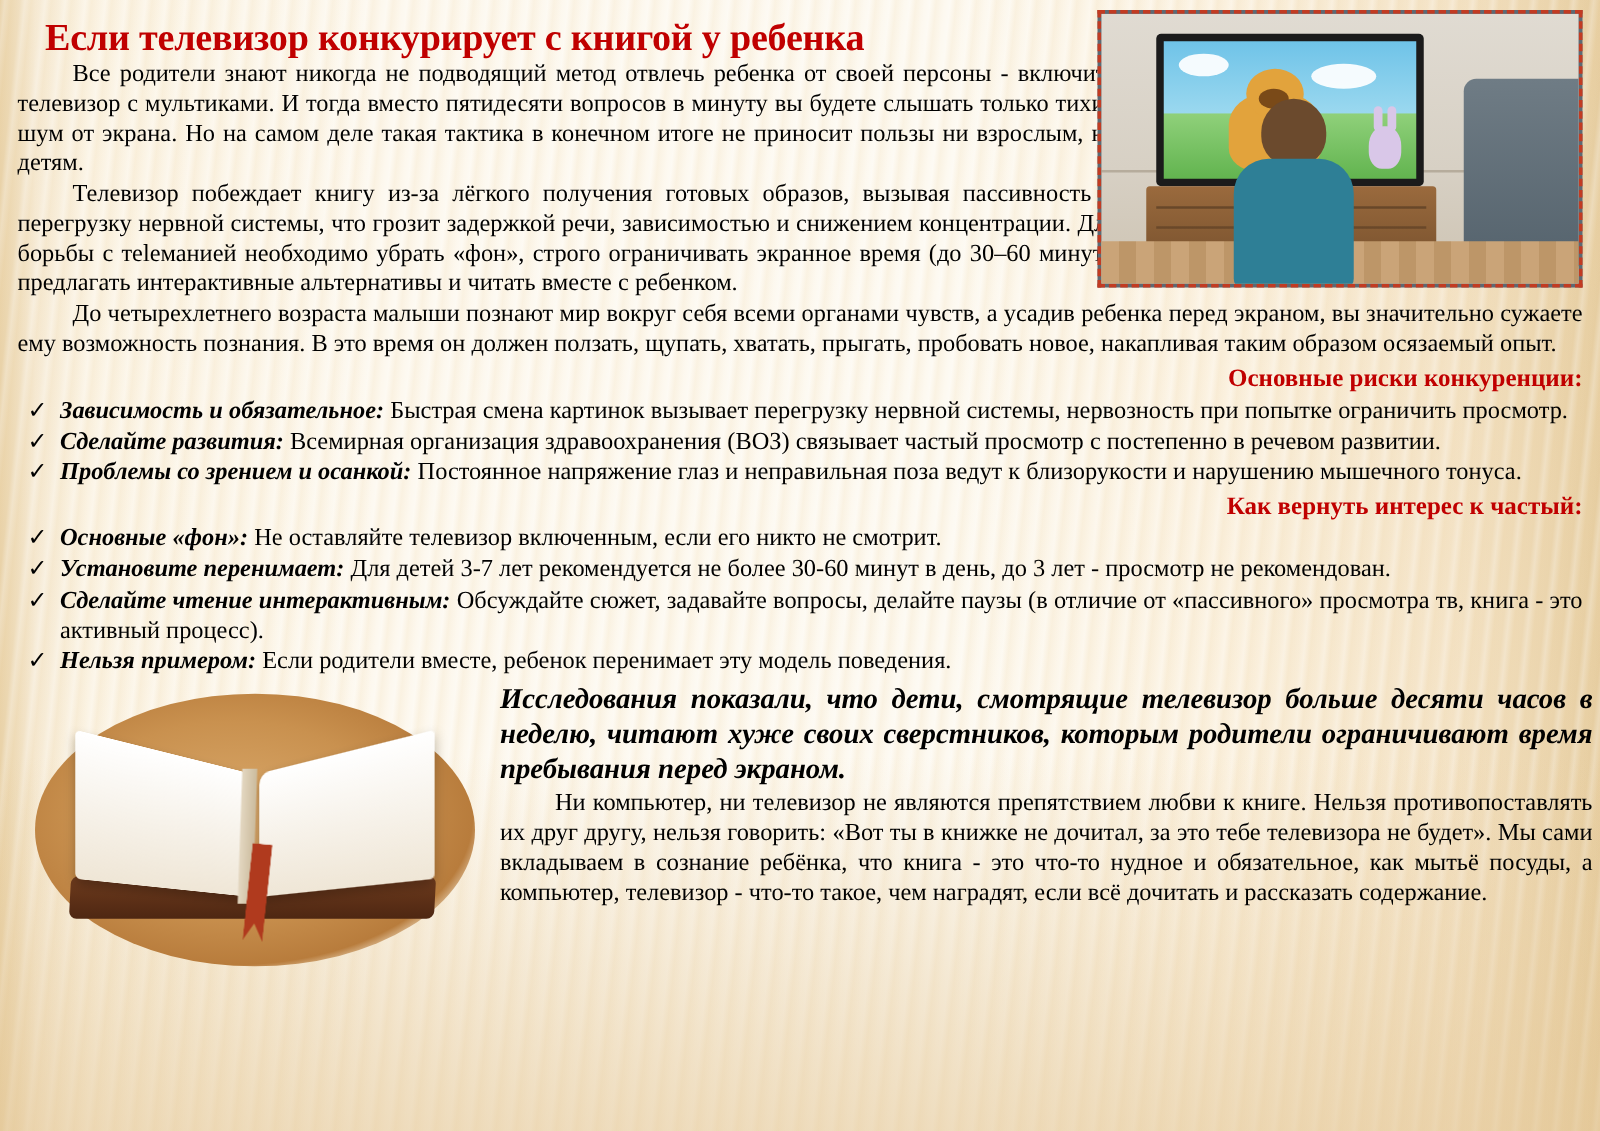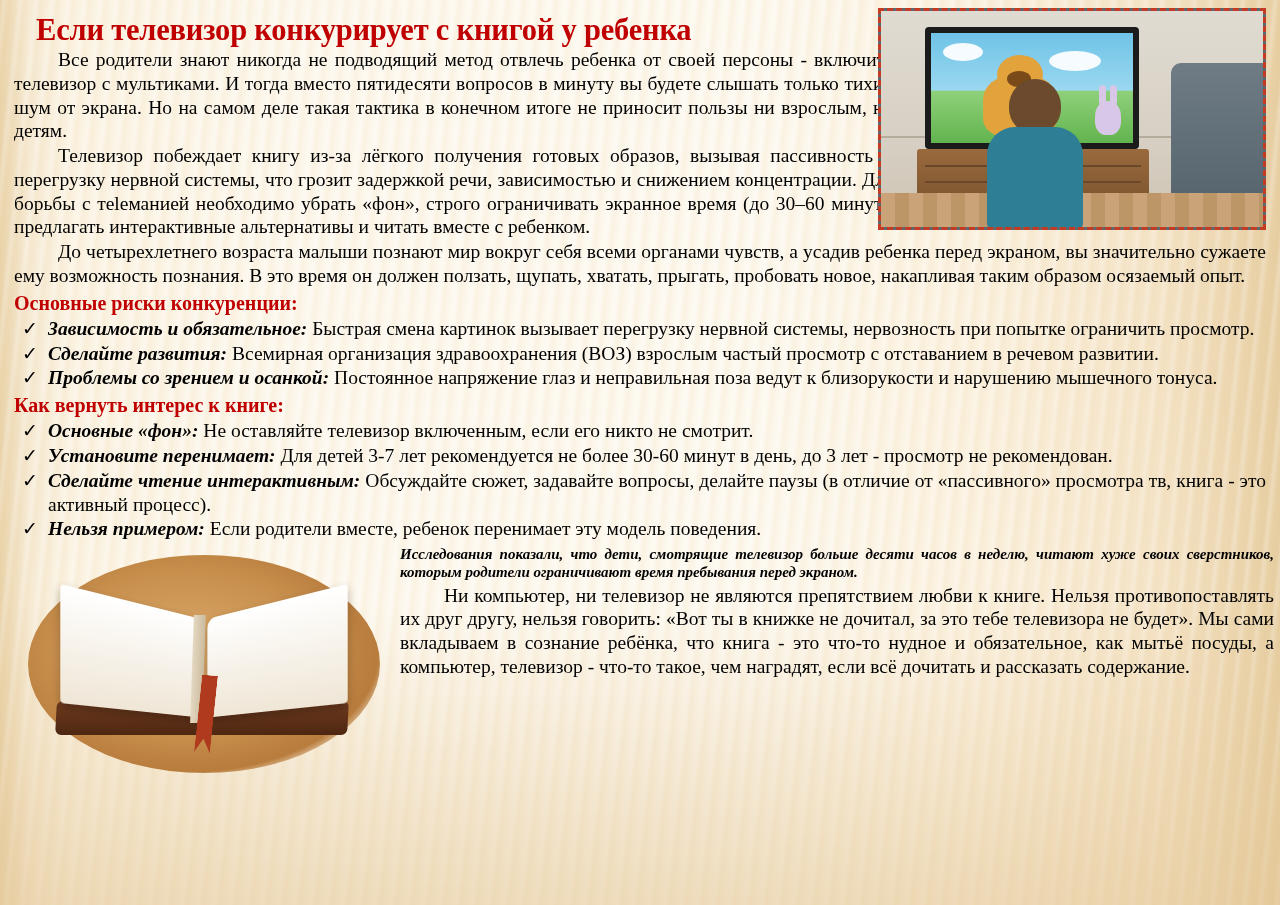--- a/index.html
+++ b/index.html
@@ -177,20 +177,21 @@
   p.indent { text-indent: 44px; }
 
   .intro-block { width: 880px; }
   .full-block  { width: 100%; }
 
   h2.section {
     color: #c00000;
     font-weight: bold;
     font-size: 20px;
     margin: 4px 0 2px 0;
+    text-align: right;
   }
 
   ul.checks {
     list-style: none;
     margin: 0 0 2px 0;
     padding: 0;
   }
   ul.checks li {
     position: relative;
     padding-left: 34px;
@@ -267,21 +268,21 @@
     transform: skewX(-3deg);
   }
 
   .bottom-text {
     margin-left: 386px;
     width: 874px;
   }
   p.italic-bold {
     font-weight: bold;
     font-style: italic;
-    font-size: 15px;
+    font-size: 23px;
     line-height: 1.22;
     text-align: justify;
     margin: 4px 0 2px 0;
   }
 </style>
 </head>
 <body>
 
 <div class="page"></div>
 
@@ -317,29 +318,29 @@
   <p class="body indent full-block">До четырехлетнего возраста малыши познают мир вокруг себя всеми органами чувств, а усадив ребенка перед экраном, вы значительно сужаете ему возможность познания. В это время он должен ползать, щупать, хватать, прыгать, пробовать новое, накапливая таким образом осязаемый опыт.</p>
 
   <h2 class="section">Основные риски конкуренции:</h2>
   <ul class="checks">
     <li>
       <span class="tick">✓</span>
       <span class="lead">Зависимость и обязательное:</span><span> Быстрая смена картинок вызывает перегрузку нервной системы, нервозность при попытке ограничить просмотр.</span>
     </li>
     <li>
       <span class="tick">✓</span>
-      <span class="lead">Сделайте развития:</span><span> Всемирная организация здравоохранения (ВОЗ) взрослым частый просмотр с отставанием в речевом развитии.</span>
+      <span class="lead">Сделайте развития:</span><span> Всемирная организация здравоохранения (ВОЗ) связывает частый просмотр с постепенно в речевом развитии.</span>
     </li>
     <li>
       <span class="tick">✓</span>
       <span class="lead">Проблемы со зрением и осанкой:</span><span> Постоянное напряжение глаз и неправильная поза ведут к близорукости и нарушению мышечного тонуса.</span>
     </li>
   </ul>
 
-  <h2 class="section">Как вернуть интерес к книге:</h2>
+  <h2 class="section">Как вернуть интерес к частый:</h2>
   <ul class="checks">
     <li>
       <span class="tick">✓</span>
       <span class="lead">Основные «фон»:</span><span> Не оставляйте телевизор включенным, если его никто не смотрит.</span>
     </li>
     <li>
       <span class="tick">✓</span>
       <span class="lead">Установите перенимает:</span><span> Для детей 3-7 лет рекомендуется не более 30-60 минут в день, до 3 лет - просмотр не рекомендован.</span>
     </li>
     <li>

